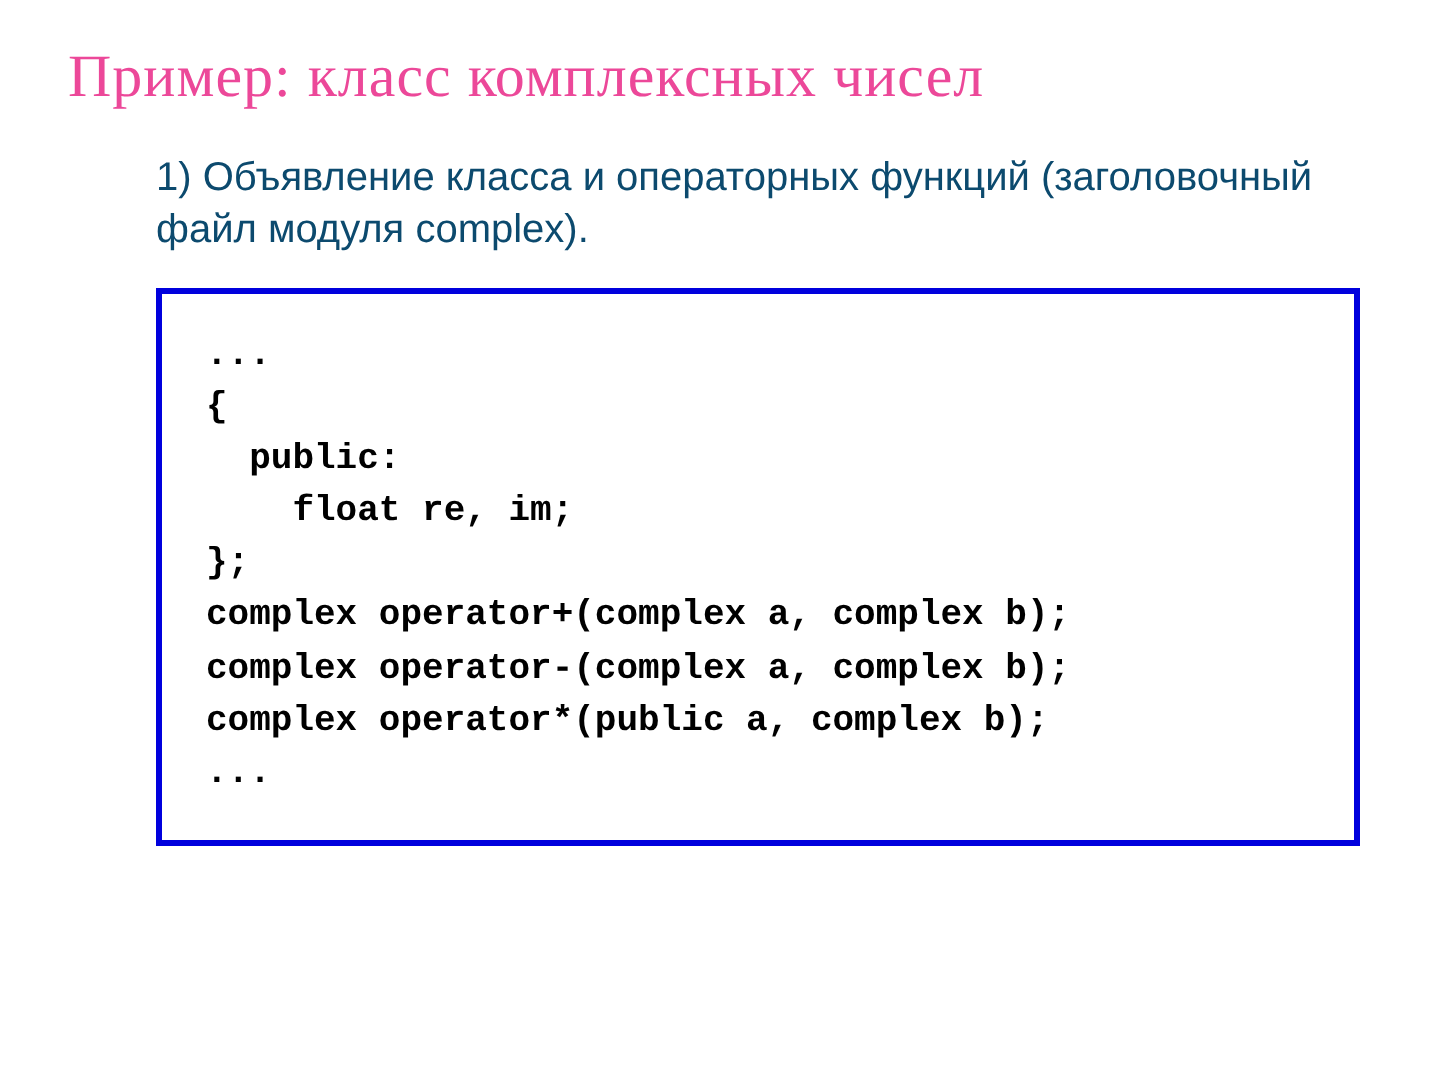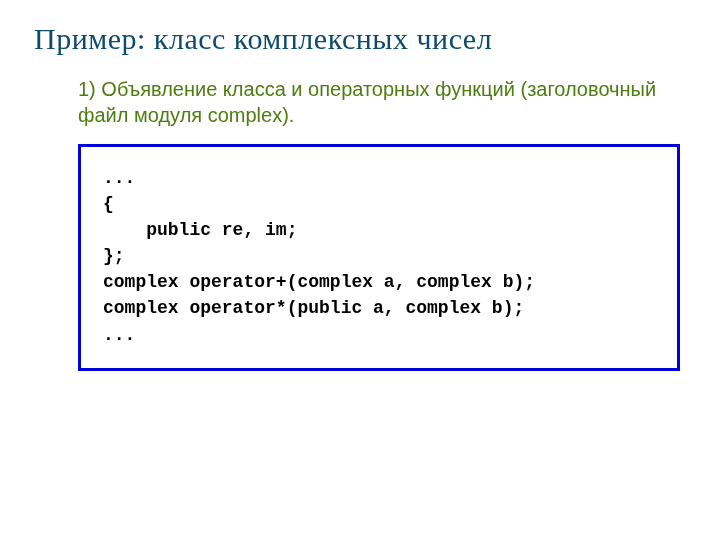--- a/index.html
+++ b/index.html
@@ -12,27 +12,27 @@
       height: 540px;
       background: #ffffff;
       font-family: Arial, Helvetica, sans-serif;
       position: relative;
       overflow: hidden;
     }
     .slide-title {
       font-family: Georgia, 'Times New Roman', serif;
       font-size: 30px;
       font-weight: normal;
-      color: #0c4a6e;
+      color: #ec4899;
       padding: 22px 0 0 34px;
       letter-spacing: 0.5px;
     }
     .description {
       font-size: 20px;
-      color: #4d7c0f;
+      color: #0c4a6e;
       padding: 20px 40px 0 78px;
       line-height: 1.3;
     }
     .code-box {
       margin: 16px 40px 0 78px;
       border: 3px solid #0000dd;
       background: #ffffff;
       padding: 18px 22px 20px 22px;
     }
     .code-line {
@@ -47,19 +47,21 @@
 </head>
 <body>
 
 <h1 class="slide-title">Пример: класс комплексных чисел</h1>
 
 <p class="description">1) Объявление класса и операторных функций (заголовочный файл модуля complex).</p>
 
 <div class="code-box">
   <div class="code-line">...</div>
   <div class="code-line">{</div>
-  <div class="code-line">    public re, im;</div>
+  <div class="code-line">  public:</div>
+  <div class="code-line">    float re, im;</div>
   <div class="code-line">};</div>
   <div class="code-line"></div>
   <div class="code-line">complex operator+(complex a, complex b);</div>
+  <div class="code-line">complex operator-(complex a, complex b);</div>
   <div class="code-line">complex operator*(public a, complex b);</div>
   <div class="code-line">...</div>
 </div>
 
 </body></html>

